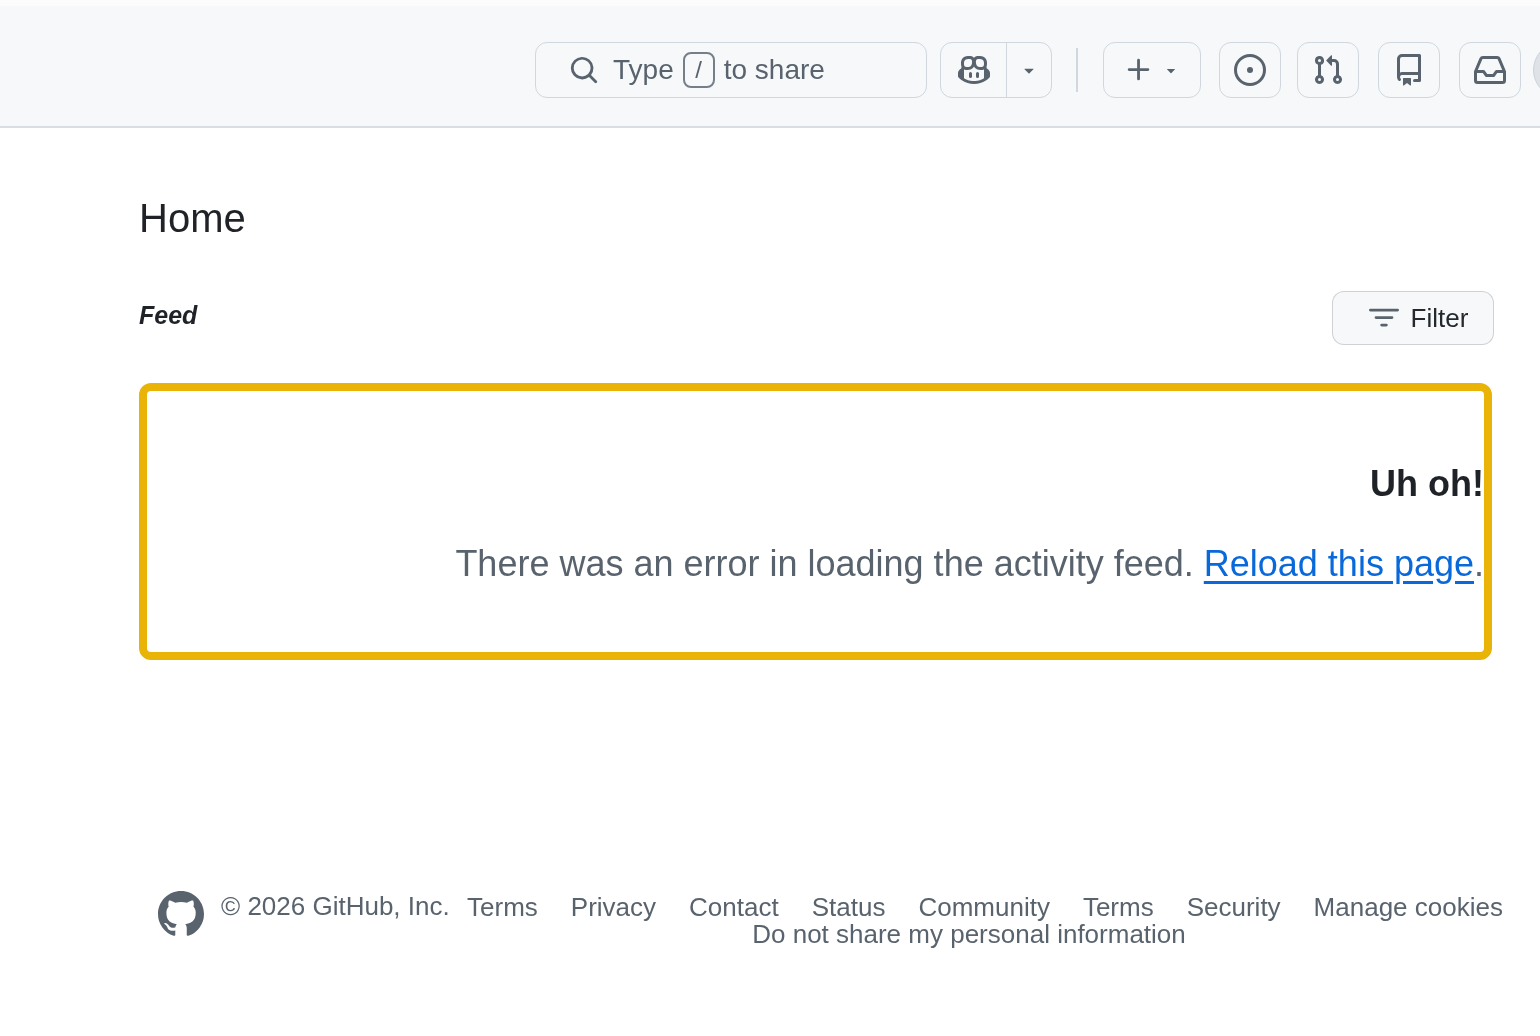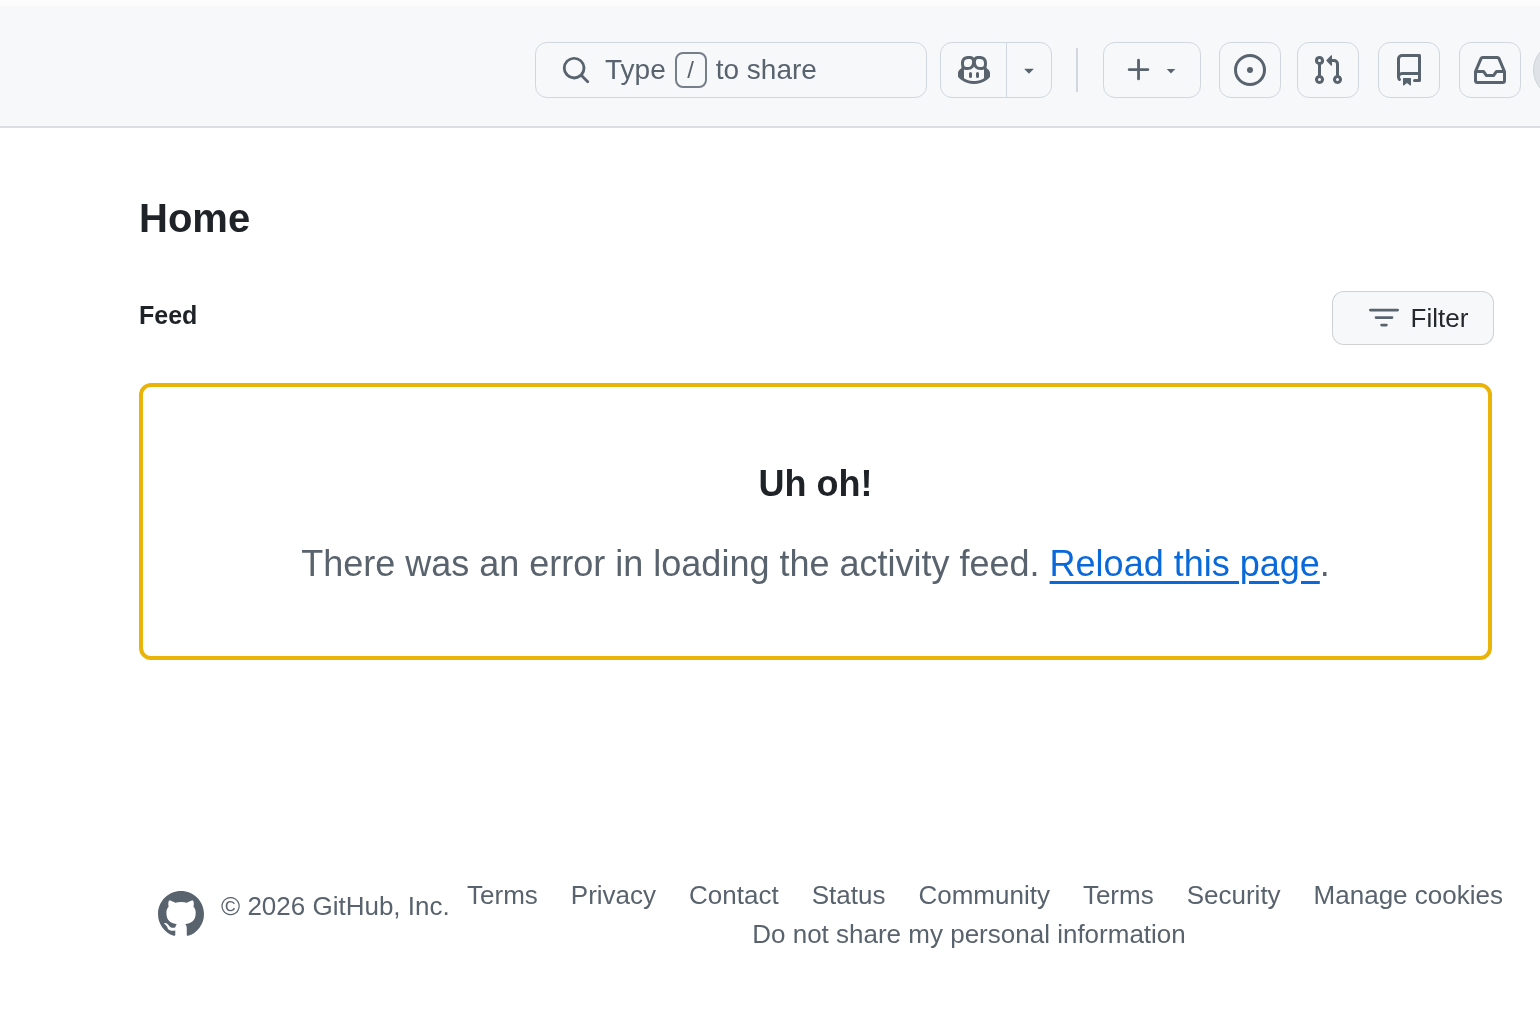--- a/index.html
+++ b/index.html
@@ -15,21 +15,21 @@
     background:#f6f8fa;border-bottom:2px solid #d8dee4;box-sizing:border-box;
   }
   .hdr-btn{
     position:absolute;top:36px;height:56px;box-sizing:border-box;
     display:flex;align-items:center;justify-content:center;
     border:1.5px solid #d0d7de;border-radius:12px;background:transparent;color:#59636e;cursor:pointer;
   }
   .searchbox{
     position:absolute;left:535px;top:36px;width:392px;height:56px;box-sizing:border-box;
     border:1.5px solid #d0d7de;border-radius:12px;display:flex;align-items:center;
-    padding:0 25px;color:#59636e;font-size:28px;cursor:text;
+    padding:0 33px;color:#59636e;font-size:28px;cursor:text;
   }
   .searchbox .mag{margin-right:14px;display:flex;}
   .search-text{display:flex;align-items:center;white-space:nowrap;}
   .keycap{
     display:inline-flex;align-items:center;justify-content:center;
     width:32px;height:36px;margin:0 9px;border:2px solid #767f89;border-radius:8px;
     font-size:24px;color:#59636e;box-sizing:border-box;
   }
   .copilot-btn{left:940px;width:112px;padding:0;}
   .copilot-left{flex:1;display:flex;align-items:center;justify-content:center;height:100%;}
@@ -39,40 +39,40 @@
   .btn-issues{left:1219px;width:62px;}
   .btn-pr{left:1297px;width:62px;}
   .btn-repo{left:1378px;width:62px;}
   .btn-inbox{left:1459px;width:62px;}
   .avatar{
     position:absolute;left:1533px;top:36px;width:56px;height:56px;border-radius:50%;
     background:#dfe3e7;border:1.5px solid #ccd2d9;box-sizing:border-box;cursor:pointer;
   }
   svg{display:block;}
   
-  .page-title{position:absolute;left:139px;top:194px;font-size:40px;font-weight:700;color:#1f2328;margin:0;line-height:48px;}
-  .feed-heading{position:absolute;left:139px;top:300px;font-size:25px;font-weight:700;color:#1f2328;margin:0;line-height:30px;}
+  .page-title{position:absolute;left:139px;top:194px;font-size:40px;font-weight:400;color:#1f2328;margin:0;line-height:48px;}
+  .feed-heading{position:absolute;left:139px;top:300px;font-size:25px;font-weight:700;color:#1f2328;margin:0;line-height:30px;font-style:italic;}
   .filter-btn{
     position:absolute;left:1332px;top:291px;width:162px;height:54px;box-sizing:border-box;
     display:flex;align-items:center;justify-content:center;gap:12px;
     background:#f6f8fa;border:1.5px solid rgba(31,35,40,0.18);border-radius:12px;
     font-size:26px;font-weight:500;color:#25292e;cursor:pointer;padding-left:17px;
   }
   .error-card{
     position:absolute;left:139px;top:383px;width:1353px;height:277px;box-sizing:border-box;
-    border:4px solid #eab308;border-radius:12px;background:#ffffff;
-    display:flex;flex-direction:column;align-items:center;justify-content:center;
+    border:8px solid #eab308;border-radius:12px;background:#ffffff;
+    display:flex;flex-direction:column;align-items:flex-end;justify-content:center;
   }
   .error-title{font-size:36px;font-weight:700;color:#1f2328;margin:0 0 40px 0;line-height:44px;}
   .error-msg{font-size:36px;color:#59636e;margin:0;line-height:36px;}
   .error-msg a{color:#0969da;text-decoration:underline;text-underline-offset:5px;cursor:pointer;}
   
   .app-footer{position:absolute;left:0;top:868px;width:1540px;height:100px;font-size:26px;color:#59636e;}
   .footer-left{position:absolute;left:158px;top:23px;display:flex;gap:17px;}
-  .footer-links{position:absolute;left:480px;top:12px;width:1010px;display:flex;justify-content:center;gap:33px;white-space:nowrap;}
+  .footer-links{position:absolute;left:480px;top:24px;width:1010px;display:flex;justify-content:center;gap:33px;white-space:nowrap;}
   .footer-link{color:#59636e;text-decoration:none;cursor:pointer;}
   .footer-privacy{position:absolute;left:464px;top:51px;width:1010px;text-align:center;}
   .footer-privacy a{color:#59636e;text-decoration:none;cursor:pointer;}
 </style>
 </head>
 <body>
 
 <div class="canvas">
 
   <div class="top-strip"></div>

